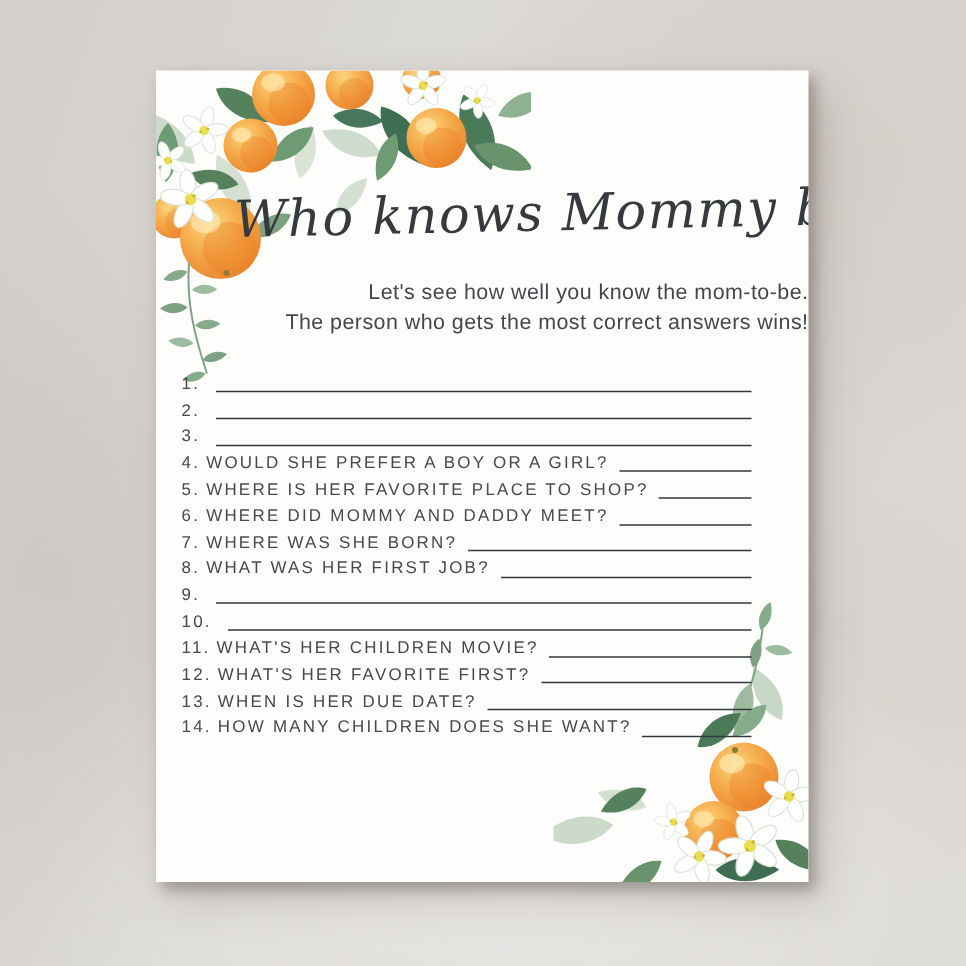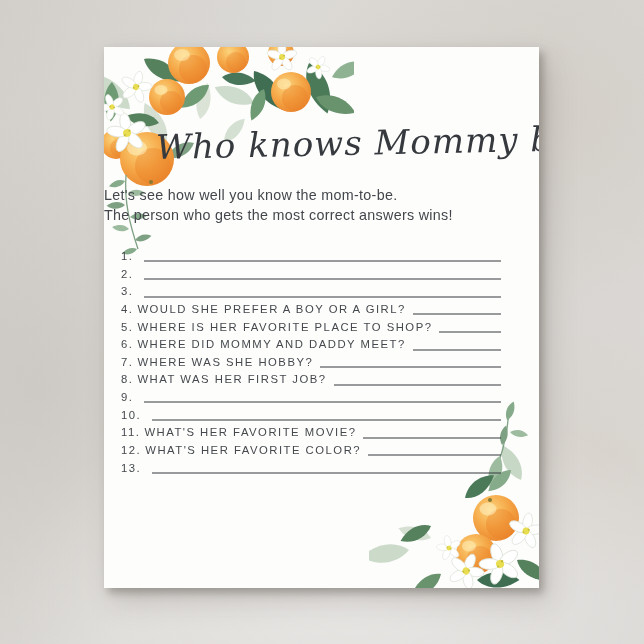--- a/index.html
+++ b/index.html
@@ -23,21 +23,21 @@
   .decor{ position:absolute; pointer-events:none; }
   .decor.tl{ left:0; top:0; width:250px; height:230px; }
   .decor.br{ right:0; bottom:0; width:170px; height:190px; }
   .title{
     position:absolute; top:76px; left:52px; right:0; text-align:center;
     font-family:"DejaVu Serif", serif; font-style:italic; font-weight:400;
     font-size:34px; color:#363a3e; letter-spacing:1px;
     transform:rotate(-1.2deg); z-index:3; white-space:nowrap;
   }
   .subtitle{
-    position:absolute; top:139px; left:0; right:0; text-align:left; z-index:3;
+    position:absolute; top:139px; left:0; right:0; text-align:right; z-index:3;
     font-size:14.3px; line-height:19.5px; letter-spacing:.3px; color:#43474b;
   }
   .questions{
     position:absolute; top:201px; left:17px; right:38px; z-index:3;
   }
   .q-row{
     display:flex; align-items:baseline;
     height:17.65px; line-height:17.65px;
     font-size:11.3px; letter-spacing:1.5px; color:#45494d;
     white-space:nowrap;
@@ -227,45 +227,51 @@
         <span class="q-text">WHERE IS HER FAVORITE PLACE TO SHOP?</span>
         <span class="q-line"></span>
       </div>
       <div class="q-row">
         <span class="q-num">6.</span>
         <span class="q-text">WHERE DID MOMMY AND DADDY MEET?</span>
         <span class="q-line"></span>
       </div>
       <div class="q-row">
         <span class="q-num">7.</span>
-        <span class="q-text">WHERE WAS SHE HOBBY?</span>
+        <span class="q-text">WHERE WAS SHE BORN?</span>
         <span class="q-line"></span>
       </div>
       <div class="q-row">
         <span class="q-num">8.</span>
         <span class="q-text">WHAT WAS HER FIRST JOB?</span>
         <span class="q-line"></span>
       </div>
       <div class="q-row">
         <span class="q-num">9.</span>
         <span class="q-line"></span>
       </div>
       <div class="q-row">
         <span class="q-num">10.</span>
         <span class="q-line"></span>
       </div>
       <div class="q-row">
         <span class="q-num">11.</span>
-        <span class="q-text">WHAT'S HER FAVORITE MOVIE?</span>
+        <span class="q-text">WHAT'S HER CHILDREN MOVIE?</span>
         <span class="q-line"></span>
       </div>
       <div class="q-row">
         <span class="q-num">12.</span>
-        <span class="q-text">WHAT'S HER FAVORITE COLOR?</span>
+        <span class="q-text">WHAT'S HER FAVORITE FIRST?</span>
         <span class="q-line"></span>
       </div>
       <div class="q-row">
         <span class="q-num">13.</span>
+        <span class="q-text">WHEN IS HER DUE DATE?</span>
+        <span class="q-line"></span>
+      </div>
+      <div class="q-row">
+        <span class="q-num">14.</span>
+        <span class="q-text">HOW MANY CHILDREN DOES SHE WANT?</span>
         <span class="q-line"></span>
       </div>
   </div>
 
 </div>
 
 </body></html>

